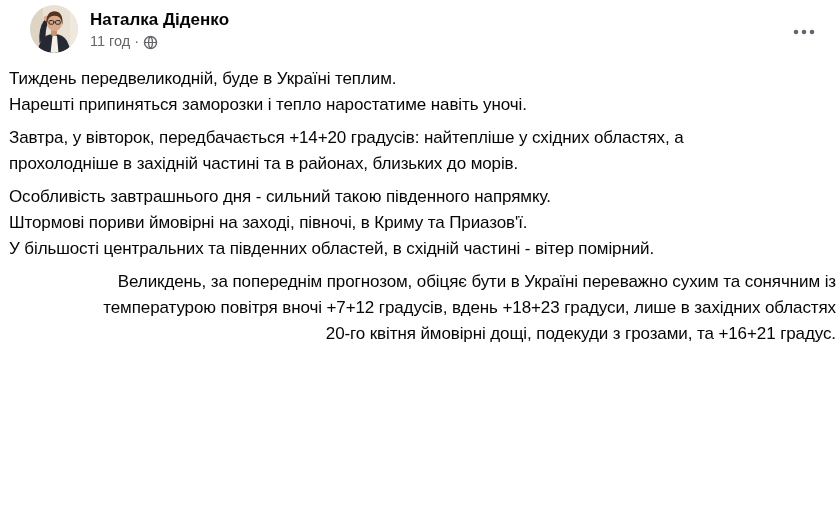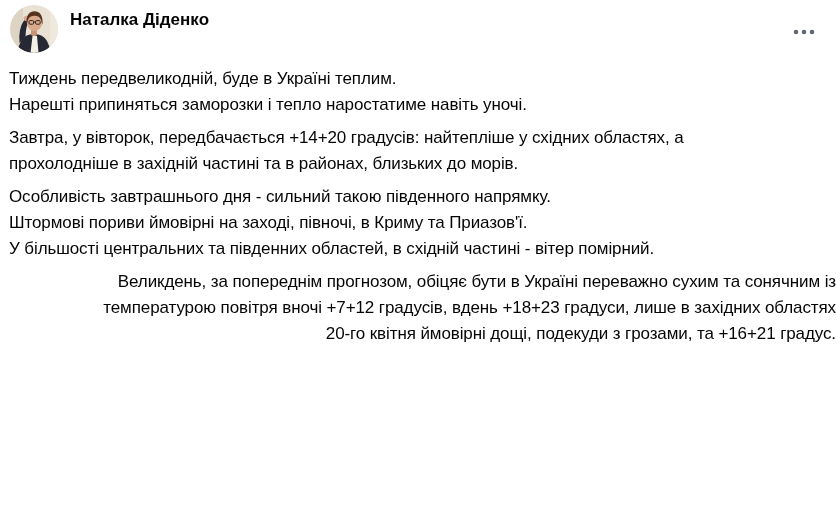--- a/index.html
+++ b/index.html
@@ -12,20 +12,21 @@
     -webkit-font-smoothing: antialiased;
   }
   .post { position: relative; width: 836px; height: 529px; background: #fff; }
 
   
   .post-header {
     display: flex;
     align-items: flex-start;
     padding: 5px 16px 0 10px;
     position: relative;
+    margin-left: 20px;
   }
   .avatar {
     width: 48px; height: 48px;
     border-radius: 50%;
     overflow: hidden;
     flex: 0 0 48px;
     display: block;
     cursor: pointer;
     box-shadow: inset 0 0 0 1px rgba(0,0,0,0.06);
   }
@@ -117,20 +118,30 @@
 
           <rect x="19" y="15.6" width="4.6" height="3.6" rx="1" fill="none" stroke="#33261f" stroke-width="1"></rect>
           <rect x="25.6" y="15.6" width="4.6" height="3.6" rx="1" fill="none" stroke="#33261f" stroke-width="1"></rect>
           <line x1="23.6" y1="17" x2="25.6" y2="17" stroke="#33261f" stroke-width="1"></line>
         </g>
       </svg>
     </a>
 
     <div class="header-text">
       <a class="author-name">Наталка Діденко</a>
+      <div class="post-meta">
+        <span class="timestamp">11 год</span>
+        <span class="meta-sep">·</span>
+        <span class="globe-icon">
+          <svg width="15" height="15" viewBox="0 0 16 16">
+            <circle cx="8" cy="8" r="6.4" fill="none" stroke="#65676b" stroke-width="1.6"></circle>
+            <path d="M1.6 8 H14.4 M8 1.6 C5.2 4 5.2 12 8 14.4 M8 1.6 C10.8 4 10.8 12 8 14.4" fill="none" stroke="#65676b" stroke-width="1.3"></path>
+          </svg>
+        </span>
+      </div>
     </div>
 
     <button class="more-button" aria-label="ellipsis-icon">
       <svg width="22" height="6" viewBox="0 0 22 6">
         <circle cx="3" cy="3" r="2.3" fill="#606770"></circle>
         <circle cx="11" cy="3" r="2.3" fill="#606770"></circle>
         <circle cx="19" cy="3" r="2.3" fill="#606770"></circle>
       </svg>
     </button>
 

